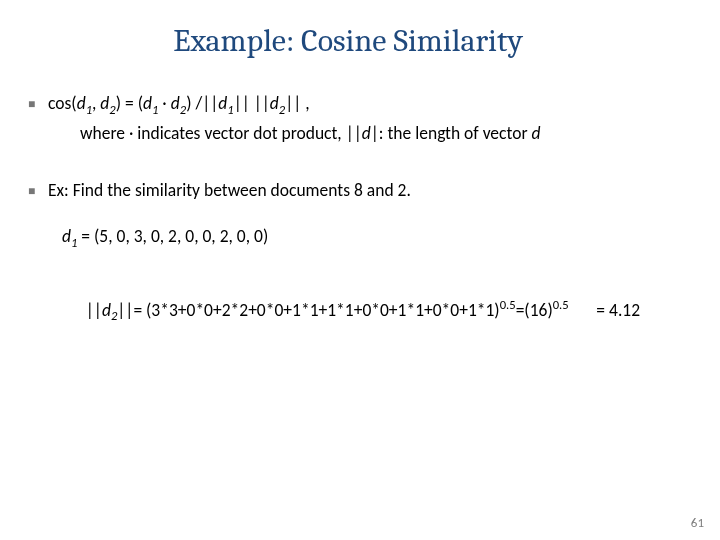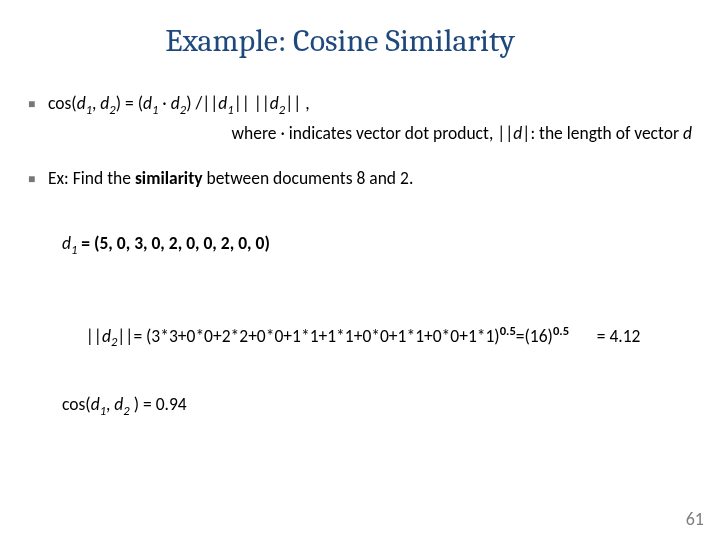--- a/index.html
+++ b/index.html
@@ -14,21 +14,21 @@
   }
   .slide {
     position: relative;
     width: 720px;
     height: 540px;
     box-sizing: border-box;
   }
   .title {
     position: absolute;
     top: 22px;
-    left: 0;
+    left: 8px;
     width: 680px;
     text-align: center;
     font-family: Cambria, Georgia, serif;
     font-size: 32px;
     color: #1f497d;
     font-weight: 400;
   }
   .body {
     position: absolute;
     top: 92px;
@@ -47,52 +47,50 @@
     flex: 0 0 20px;
     color: #777777;
     font-size: 12px;
     line-height: 24px;
   }
   .bullet-text {
     flex: 1;
   }
   .indent {
     margin-left: 52px;
-    margin-bottom: 4px;
-    text-align: right;
+    margin-bottom: 16px;
   }
   .indent2 {
     margin-left: 34px;
     margin-bottom: 4px;
-    margin-top: 19px;
   }
   .sub {
     font-style: italic;
   }
   sub {
     font-size: 0.72em;
     vertical-align: sub;
     font-style: italic;
   }
   sup {
     font-size: 0.72em;
     vertical-align: super;
   }
   .gap {
     height: 18px;
   }
   .pagenum {
     position: absolute;
     right: 16px;
     bottom: 10px;
-    font-size: 18px;
+    font-size: 13px;
     color: #7f7f7f;
     margin-top: 48px;
   }
-  b { font-weight: 700; }
+  b { font-weight: 400; }
 </style>
 </head>
 <body>
 <div class="slide">
 
   <div class="title">Example: Cosine Similarity</div>
 
   <div class="body">
 
     <div class="bullet-row">
@@ -122,20 +120,17 @@
     </div>
 
     <div class="gap"></div>
 
 
 
     <div class="indent2" style="white-space:pre;">
       <span>||</span><span class="sub">d</span><sub>2</sub><span>||= (3*3+0*0+2*2+0*0+1*1+1*1+0*0+1*1+0*0+1*1)</span><sup><b>0.5</b></sup><span>=(16)</span><sup><b>0.5</b></sup><span>       = 4.12</span>
     </div>
 
-    <div class="indent2">
-      <span>cos(</span><span class="sub">d</span><sub>1</sub><span>, </span><span class="sub">d</span><sub>2</sub><span> ) = 0.94</span>
-    </div>
 
   </div>
 
   <div class="pagenum">61</div>
 </div>
 
 </body></html>

